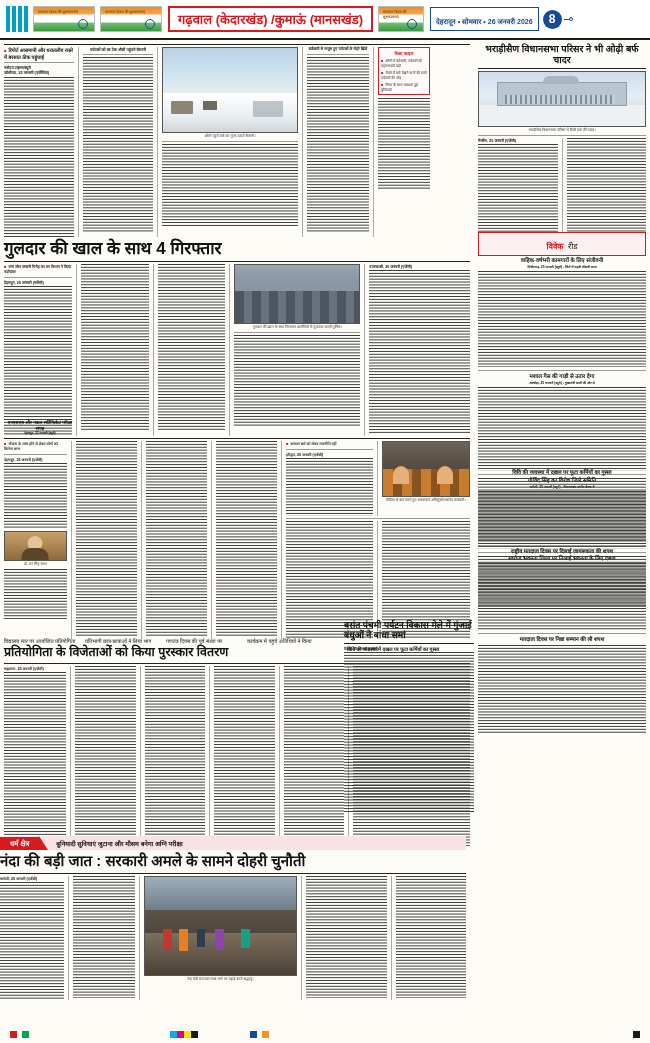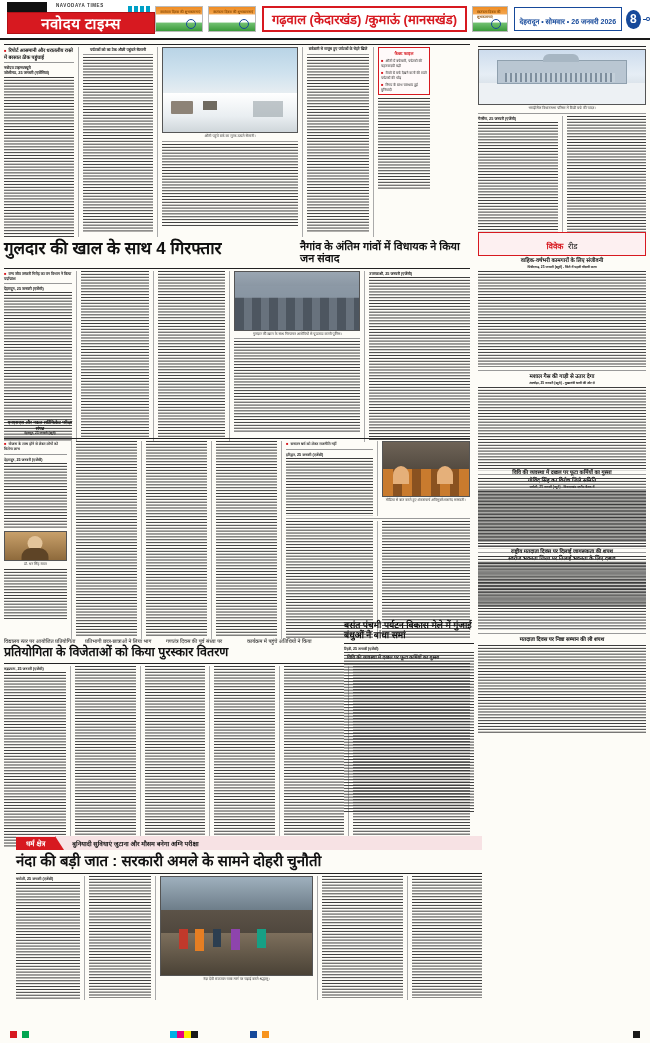--- a/index.html
+++ b/index.html
@@ -76,25 +76,20 @@
   .regmarks .sw { position: absolute; width: 7px; height: 7px; top: 0; }
   .cmyk-bar { position: absolute; display: flex; }
   .cmyk-bar i { width: 7px; height: 7px; display: block; }
 </style>
 </head>
 <body>
 
 <div class="page">
 
   <div class="masthead">
-    <div class="logo-box">
-      <div class="logo-tab"></div>
-      <div class="logo-eng">NAVODAYA TIMES</div>
-      <div class="logo-main">नवोदय टाइम्स</div>
-    </div>
 
     <div class="stripes">
         <i></i>
         <i></i>
         <i></i>
         <i></i>
       </div>
 
     <div class="flagbox">
       <div class="ftxt">स्वतंत्रता दिवस की शुभकामनाएं</div>
@@ -170,20 +165,21 @@
           <div class="bullet" style="font-size:3.5px;line-height:1.3;color:#222;margin-bottom:2px">औली में बर्फबारी, पर्यटकों की चहलकदमी बढ़ी</div>
           <div class="bullet" style="font-size:3.5px;line-height:1.3;color:#222;margin-bottom:2px">रोपवे से बर्फ देखने वालों की रास्ते पर्यटकों की भीड़</div>
           <div class="bullet" style="font-size:3.5px;line-height:1.3;color:#222">निगम के साथ चारधाम हुई बुनियादी</div>
         </div>
         <div class="lines" style="height:92px;margin-top:3px"></div>
       </div>
     </div>
   </div>
 
   <div style="position:absolute;left:478px;top:44px;width:168px">
+    <div class="hl" style="font-size:9.5px;text-align:center;line-height:1.15">भराड़ीसैण विधानसभा परिसर ने भी ओढ़ी बर्फ चादर</div>
     <div class="rule" style="margin:2px 0"></div>
     <div class="photo bldg" style="height:56px">
       <div style="position:absolute;left:0;bottom:0;width:100%;height:38%;background:#edf1f4"></div>
       <div style="position:absolute;left:18px;bottom:20px;width:130px;height:24px;background:#b9c6d2;border:.5px solid #8fa0ae"></div>
       <div style="position:absolute;left:26px;bottom:22px;width:110px;height:9px;
                   background:repeating-linear-gradient(90deg,#7f8f9e 0 2px,#c3cfd9 2px 5px)"></div>
       <div style="position:absolute;left:64px;bottom:42px;width:36px;height:8px;background:#a7b6c3;border-radius:6px 6px 0 0"></div>
     </div>
     <div class="cap">भराड़ीसैण विधानसभा परिसर में बिछी बर्फ की चादर।</div>
     <div class="thin" style="margin:2px 0"></div>
@@ -196,23 +192,20 @@
       <div style="width:80px">
         <div class="lines" style="height:118px"></div>
       </div>
     </div>
   </div>
 
   <div style="position:absolute;left:4px;top:240px;width:466px">
     <div style="display:flex;gap:6px;align-items:flex-start">
       <div style="width:290px">
         <div class="hl" style="font-size:17px;line-height:1.08">गुलदार की खाल के साथ 4 गिरफ्तार</div>
-      </div>
-      <div style="width:170px">
-        <div class="hl" style="font-size:11px;line-height:1.12">नैगांव के अंतिम गांवों में विधायक ने किया जन संवाद</div>
       </div>
     </div>
     <div class="rule" style="margin:3px 0 2px"></div>
 
     <div style="display:flex;gap:4px">
       <div style="width:70px">
         <div class="kicker bullet" style="font-size:3.8px;font-weight:bold;line-height:1.3">वन्य जीव तस्करी गिरोह का वन विभाग ने किया पर्दाफाश</div>
         <div class="thin" style="margin:2px 0"></div>
         <div class="byline" style="font-size:3.8px;margin-bottom:1px">देहरादून, 25 जनवरी (एजेंसी)</div>
         <div class="lines" style="height:150px"></div>
@@ -360,21 +353,21 @@
 
   <div style="position:absolute;left:4px;top:638px;width:466px">
     <div style="display:flex;gap:3px;margin-bottom:1px">
       <div style="width:78px" class="kicker">विद्यालय स्तर पर आयोजित प्रतियोगिता</div>
       <div style="width:78px" class="kicker">प्रतिभागी छात्र-छात्राओं ने लिया भाग</div>
       <div style="width:78px" class="kicker">गणतंत्र दिवस की पूर्व संध्या पर</div>
       <div style="width:78px" class="kicker">कार्यक्रम में पहुंचे अतिथियों ने किया</div>
       <div style="width:140px"></div>
     </div>
 
-    <div style="display:flex;align-items:flex-end">
+    <div style="display:flex;align-items:flex-start">
       <div style="width:318px">
         <div class="hl" style="font-size:12.5px;line-height:1.1">प्रतियोगिता के विजेताओं को किया पुरस्कार वितरण</div>
       </div>
       <div style="width:142px">
         <div class="hl" style="font-size:5px;line-height:1.2;text-align:center">विवि की व्यवस्था में दखल पर फूटा कर्मियों का गुस्सा</div>
       </div>
     </div>
     <div class="rule" style="margin:3px 0 2px"></div>
 
     <div style="display:flex;gap:4px">
@@ -405,21 +398,21 @@
     </div>
   </div>
 
   <div style="position:absolute;left:344px;top:620px;width:130px">
     <div class="hl" style="font-size:9px;line-height:1.15">बसंत पंचमी पर्यटन विकास मेले में गुंजाई बंधुओं ने बांधा समां</div>
     <div class="rule" style="margin:2px 0"></div>
     <div class="byline" style="font-size:3.6px">टिहरी, 25 जनवरी (एजेंसी)</div>
     <div class="lines" style="height:160px;margin-top:1px"></div>
   </div>
 
-  <div style="position:absolute;left:16px;top:836px;width:466px">
+  <div style="position:absolute;left:0;top:836px;width:466px">
     <div class="tag-strip" style="display:flex;align-items:center;height:14px">
       <span class="tag-red">धर्म क्षेत्र</span>
       <span style="width:0;height:0;border-left:9px solid #d71920;border-top:14px solid transparent"></span>
       <span style="font-size:6.4px;font-weight:bold;color:#111;margin-left:8px">बुनियादी सुविधाएं जुटाना और मौसम बनेगा अग्नि परीक्षा</span>
     </div>
     <div class="hl" style="font-size:15px;line-height:1.1;margin-top:3px">नंदा की बड़ी जात : सरकारी अमले के सामने दोहरी चुनौती</div>
     <div class="rule" style="margin:3px 0 2px"></div>
 
     <div style="display:flex;gap:4px">
       <div style="width:66px">

